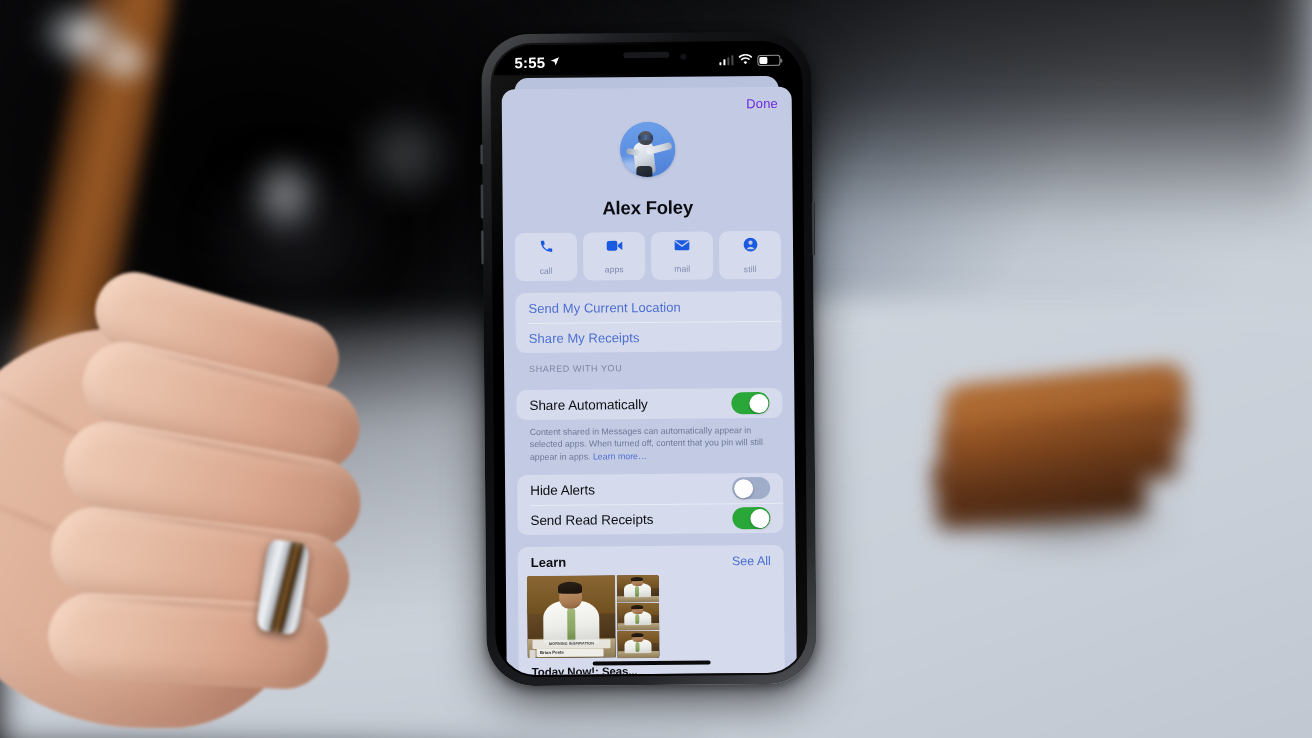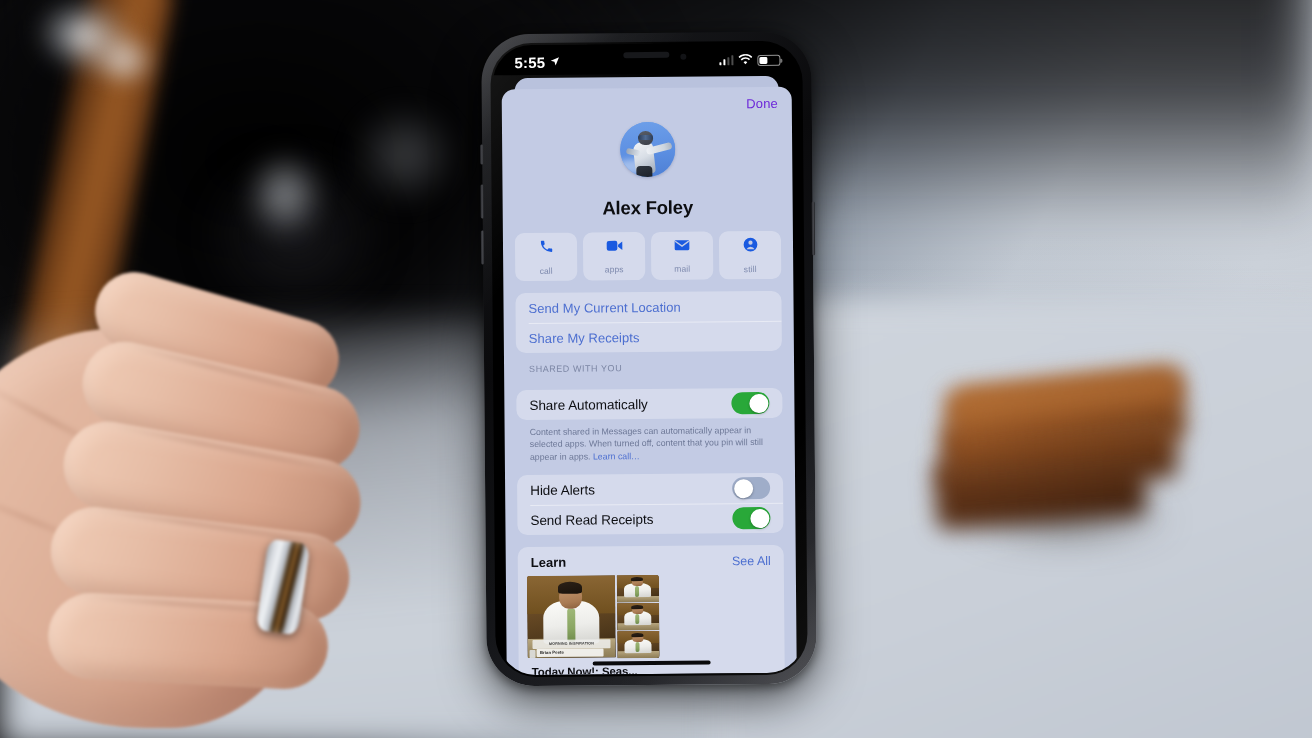--- a/index.html
+++ b/index.html
@@ -746,21 +746,21 @@
           <div class="group">
             <div class="row">
               <span class="row-label">Share Automatically</span>
               <span class="toggle on">
                   <i class="knob"></i>
                 </span>
             </div>
           </div>
 
           <div class="footnote">
-            <span>Content shared in Messages can automatically appear in selected apps. When turned off, content that you pin will still appear in apps. </span><a href="#">Learn call…</a>
+            <span>Content shared in Messages can automatically appear in selected apps. When turned off, content that you pin will still appear in apps. </span><a href="#">Learn more…</a>
           </div>
 
           <div class="group">
             <div class="row">
               <span class="row-label">Hide Alerts</span>
               <span class="toggle off">
                   <i class="knob"></i>
                 </span>
             </div>
             <div class="row">

